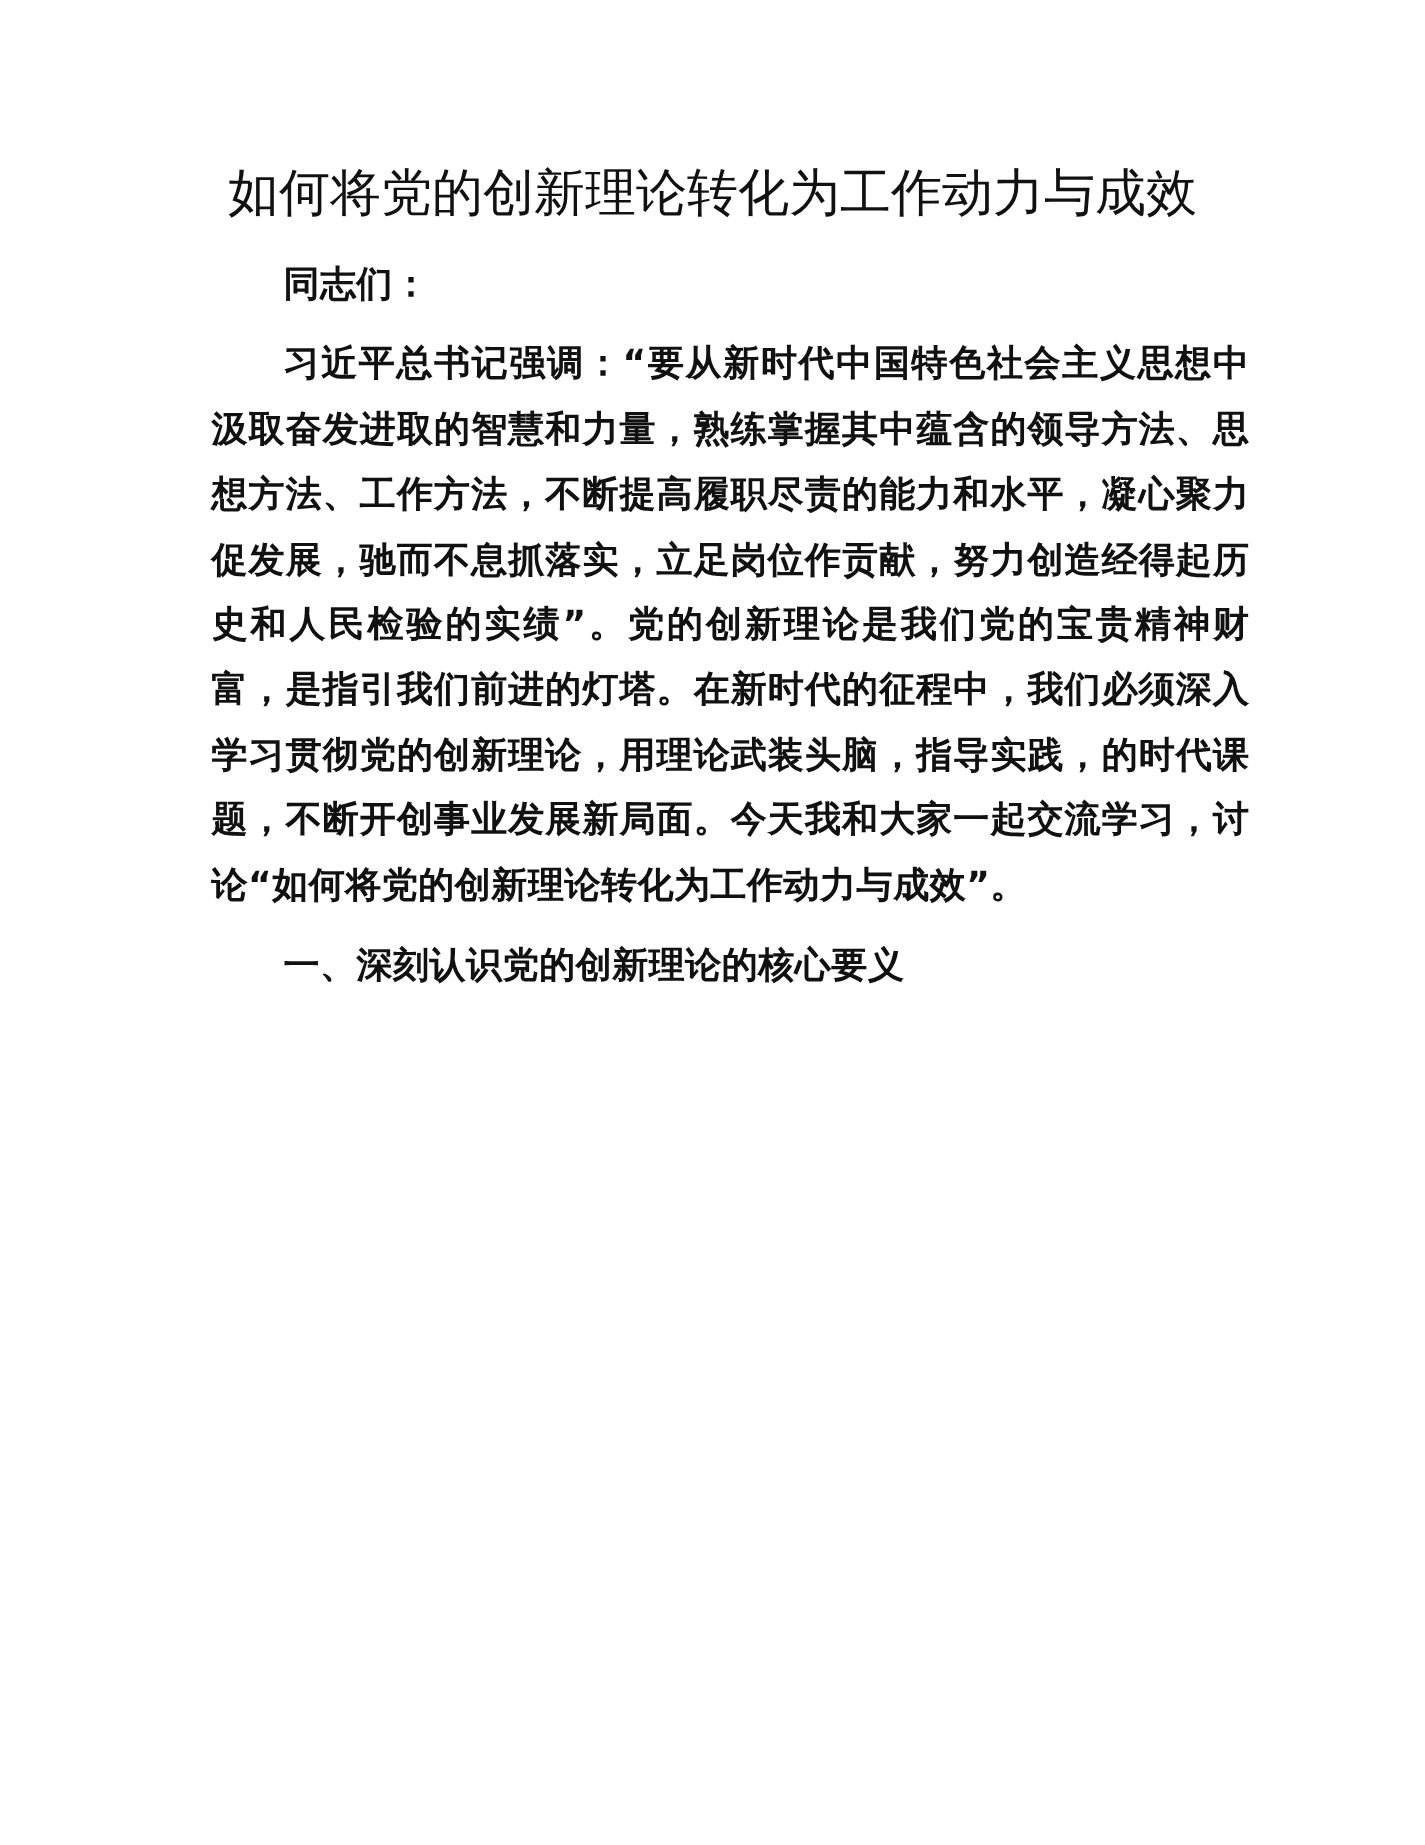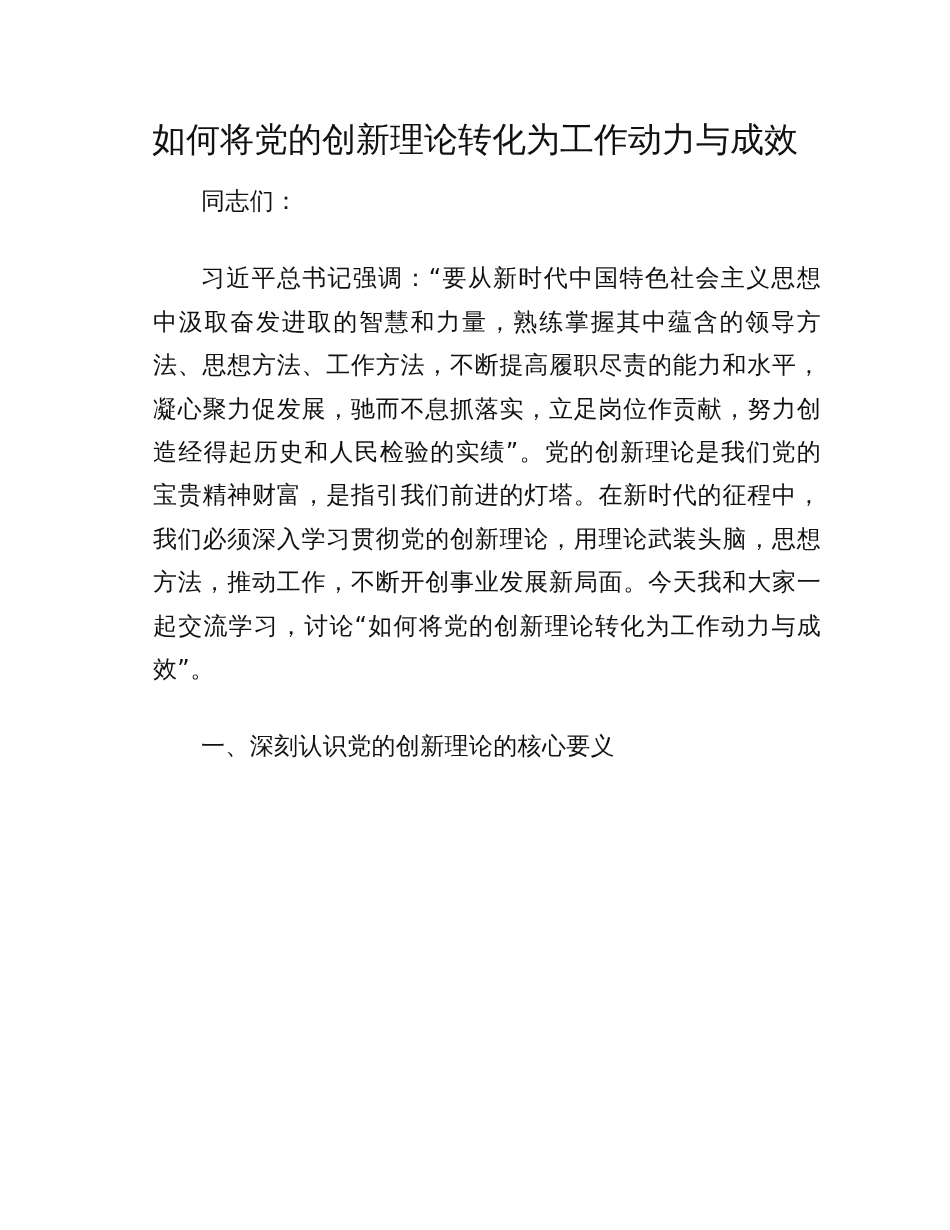--- a/index.html
+++ b/index.html
@@ -18,53 +18,54 @@
     .page {
       position: absolute;
       left: 141px;
       top: 0;
       width: 692px;
     }
     .title {
       position: absolute;
       left: -141px;
       width: 950px;
-      top: 116px;
+      top: 106px;
       text-align: center;
       font-size: 34px;
       line-height: 46px;
       letter-spacing: 0px;
       margin: 0;
       font-weight: normal;
     }
     .body-text {
       position: absolute;
       top: 168px;
       left: 0;
       width: 692px;
     }
     .para {
-      margin: 12px;
+      margin: 0;
       font-size: 24px;
       line-height: 43.4px;
       text-indent: 48px;
       text-align: justify;
       letter-spacing: 0.35px;
       word-break: break-all;
+      font-weight: bold;
     }
     .gap-after-greeting { height: 10px; }
     .gap-para { height: 10px; }
   </style>
 </head>
 <body>
 
 <div class="page">
   <h1 class="title">如何将党的创新理论转化为工作动力与成效</h1>
 
   <div class="body-text">
     <p class="para">同志们：</p>
     <div class="gap-after-greeting"></div>
-    <p class="para">习近平总书记强调：“要从新时代中国特色社会主义思想中汲取奋发进取的智慧和力量，熟练掌握其中蕴含的领导方法、思想方法、工作方法，不断提高履职尽责的能力和水平，凝心聚力促发展，驰而不息抓落实，立足岗位作贡献，努力创造经得起历史和人民检验的实绩”。党的创新理论是我们党的宝贵精神财富，是指引我们前进的灯塔。在新时代的征程中，我们必须深入学习贯彻党的创新理论，用理论武装头脑，思想方法，推动工作，不断开创事业发展新局面。今天我和大家一起交流学习，讨论“如何将党的创新理论转化为工作动力与成效”。</p>
+    <p class="para">习近平总书记强调：“要从新时代中国特色社会主义思想中汲取奋发进取的智慧和力量，熟练掌握其中蕴含的领导方法、思想方法、工作方法，不断提高履职尽责的能力和水平，凝心聚力促发展，驰而不息抓落实，立足岗位作贡献，努力创造经得起历史和人民检验的实绩”。党的创新理论是我们党的宝贵精神财富，是指引我们前进的灯塔。在新时代的征程中，我们必须深入学习贯彻党的创新理论，用理论武装头脑，指导实践，的时代课题，不断开创事业发展新局面。今天我和大家一起交流学习，讨论“如何将党的创新理论转化为工作动力与成效”。</p>
     <div class="gap-para"></div>
     <p class="para">一、深刻认识党的创新理论的核心要义</p>
     <div class="gap-para"></div>
   </div>
 </div>
 
 </body></html>

